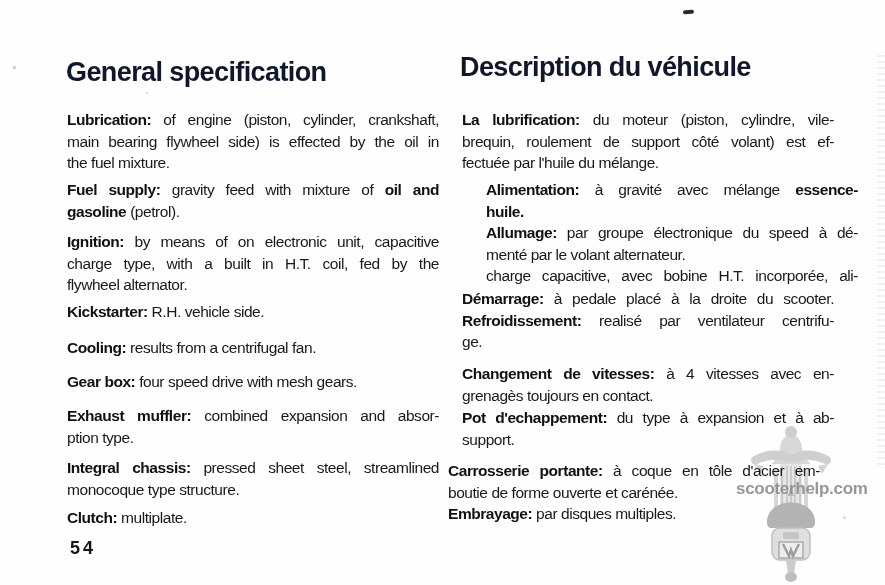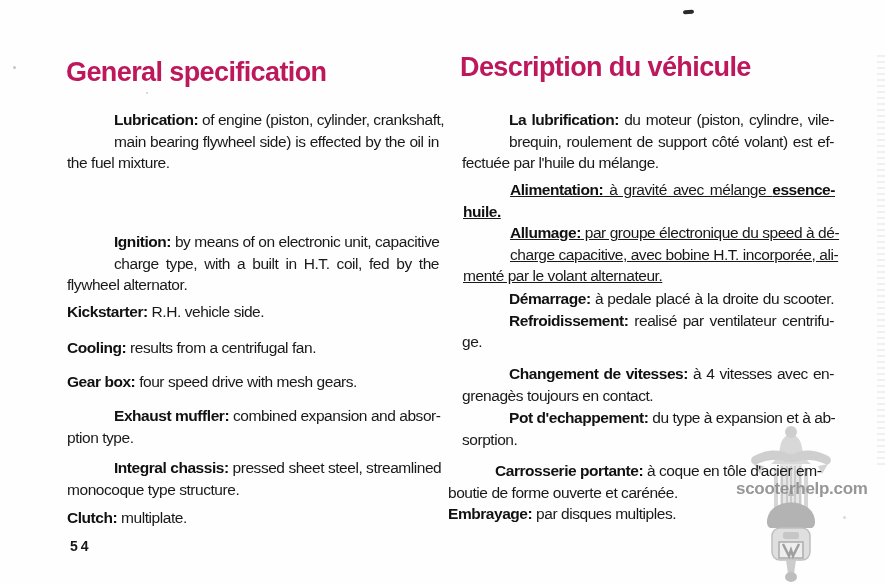--- a/index.html
+++ b/index.html
@@ -4,31 +4,31 @@
 <style>
   html,body{margin:0;padding:0;}
   body{
     width:885px;height:585px;position:relative;overflow:hidden;
     background:#fefefe;color:#1a1a1a;
     font-family:"Liberation Sans", sans-serif;
   }
   .page{position:absolute;inset:0;background:#fefefe;}
   .title{
     position:absolute;z-index:2;font-size:27px;font-weight:bold;
-    letter-spacing:-0.6px;line-height:1.15;color:#be185d;white-space:nowrap;
+    letter-spacing:-0.6px;line-height:1.15;color:#0f172a;white-space:nowrap;
   }
   .para{
     position:absolute;z-index:2;width:372px;
     font-size:15.5px;line-height:21.5px;letter-spacing:-0.45px;color:#191919;
   }
   .tl{white-space:nowrap;}
-  .tl.j{text-align:justify;text-align-last:justify;margin-left:47px;}
+  .tl.j{text-align:justify;text-align-last:justify;}
   .para b{font-weight:bold;color:#111;}
   .page-number{
-    position:absolute;z-index:2;font-size:14px;font-weight:bold;
+    position:absolute;z-index:2;font-size:18px;font-weight:bold;
     letter-spacing:3px;color:#161616;
   }
   .wm-text{
     position:absolute;z-index:1;font-size:17px;font-weight:bold;
     letter-spacing:-0.3px;color:#8c8c8c;opacity:0.9;white-space:nowrap;
   }
   .wm-logo{position:absolute;z-index:0;opacity:0.85;}
   .scan-dash{
     position:absolute;z-index:3;width:11px;height:4px;background:#2b2b2b;
     border-radius:2px;transform:rotate(-5deg);
@@ -86,20 +86,24 @@
   <div class="speck" style="left:146px;top:92px;width:2px;height:2px;opacity:.45;"></div>
   <div class="speck" style="left:843px;top:516px;width:3px;height:3px;opacity:.35;"></div>
   <div class="edge-bleed"></div>
 
   <div class="title" style="left:66px;top:57px;">General specification</div>
   <div class="para" style="left:67px;top:109px;">
       <div class="tl j"><b>Lubrication:</b><span> of engine (piston, cylinder, crankshaft,</span></div>
       <div class="tl j"><span>main bearing flywheel side) is effected by the oil in</span></div>
       <div class="tl"><span>the fuel mixture.</span></div>
     </div>
+  <div class="para" style="left:67px;top:179px;">
+      <div class="tl j"><b>Fuel supply:</b><span> gravity feed with mixture of </span><b>oil and</b></div>
+      <div class="tl"><b>gasoline</b><span> (petrol).</span></div>
+    </div>
   <div class="para" style="left:67px;top:231px;">
       <div class="tl j"><b>Ignition:</b><span> by means of on electronic unit, capacitive</span></div>
       <div class="tl j"><span>charge type, with a built in H.T. coil, fed by the</span></div>
       <div class="tl"><span>flywheel alternator.</span></div>
     </div>
   <div class="para" style="left:67px;top:301px;">
       <div class="tl"><b>Kickstarter:</b><span> R.H. vehicle side.</span></div>
     </div>
   <div class="para" style="left:67px;top:337px;">
       <div class="tl"><b>Cooling:</b><span> results from a centrifugal fan.</span></div>
@@ -118,39 +122,39 @@
   <div class="para" style="left:67px;top:507px;">
       <div class="tl"><b>Clutch:</b><span> multiplate.</span></div>
     </div>
 
   <div class="title" style="left:460px;top:52px;">Description du véhicule</div>
   <div class="para" style="left:462px;top:109px;">
       <div class="tl j"><b>La lubrification:</b><span> du moteur (piston, cylindre, vile-</span></div>
       <div class="tl j"><span>brequin, roulement de support côté volant) est ef-</span></div>
       <div class="tl"><span>fectuée par l'huile du mélange.</span></div>
     </div>
-  <div class="para" style="left:463px;top:179px;text-decoration:underline;">
+  <div class="para" style="left:486px;top:179px;">
       <div class="tl j"><b>Alimentation:</b><span> à gravité avec mélange </span><b>essence-</b></div>
       <div class="tl"><b>huile.</b></div>
       <div class="tl j"><b>Allumage:</b><span> par groupe électronique du speed à dé-</span></div>
+      <div class="tl"><span>menté par le volant alternateur.</span></div>
       <div class="tl j"><span>charge capacitive, avec bobine H.T. incorporée, ali-</span></div>
-      <div class="tl"><span>menté par le volant alternateur.</span></div>
     </div>
   <div class="para" style="left:462px;top:288px;">
       <div class="tl j"><b>Démarrage:</b><span> à pedale placé à la droite du scooter.</span></div>
       <div class="tl j"><b>Refroidissement:</b><span> realisé par ventilateur centrifu-</span></div>
       <div class="tl"><span>ge.</span></div>
     </div>
   <div class="para" style="left:462px;top:363px;">
       <div class="tl j"><b>Changement de vitesses:</b><span> à 4 vitesses avec en-</span></div>
       <div class="tl"><span>grenagès toujours en contact.</span></div>
     </div>
   <div class="para" style="left:462px;top:407px;">
       <div class="tl j"><b>Pot d'echappement:</b><span> du type à expansion et à ab-</span></div>
-      <div class="tl"><span>sorption.</span></div>
+      <div class="tl"><span>support.</span></div>
     </div>
   <div class="para" style="left:448px;top:460px;">
       <div class="tl j"><b>Carrosserie portante:</b><span> à coque en tôle d'acier em-</span></div>
       <div class="tl"><span>boutie de forme ouverte et carénée.</span></div>
       <div class="tl"><b>Embrayage:</b><span> par disques multiples.</span></div>
     </div>
 
   <div class="page-number" style="left:70px;top:538px;">54</div>
 </div>
 

